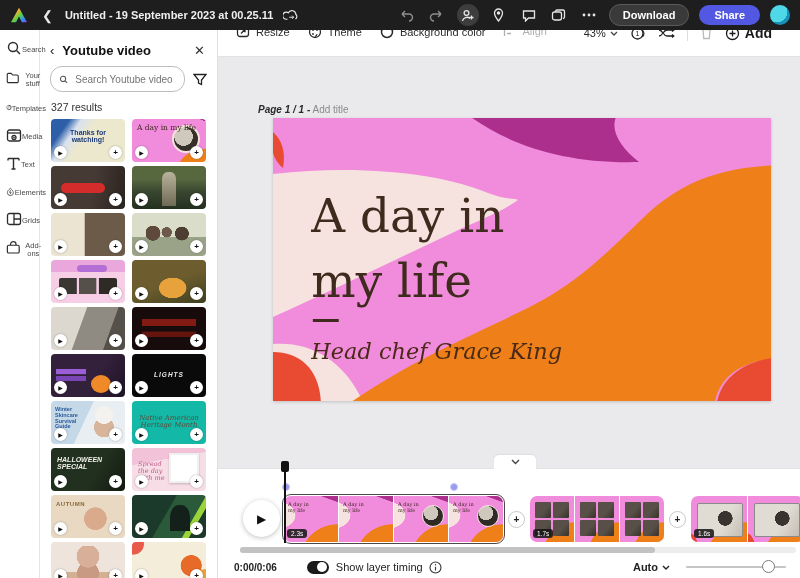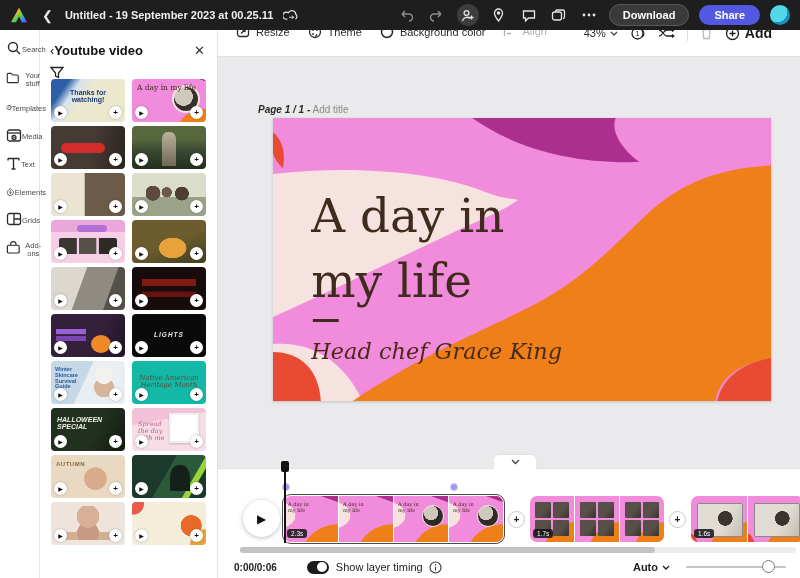--- a/index.html
+++ b/index.html
@@ -19,21 +19,21 @@
   .avatar{width:20px;height:20px;border-radius:50%;background:radial-gradient(circle at 35% 35%,#4fd8e8 0 55%,#1890b8 56% 100%);}
   
   .rail{position:absolute;left:0;top:30px;width:40px;height:548px;background:#fff;border-right:1px solid #e4e4e4;display:flex;flex-direction:column;align-items:center;padding-top:10px;box-sizing:border-box;z-index:30;}
   .rail-item{display:flex;align-items:center;margin-bottom:13px;color:#2c2c2c;width:40px;padding-left:13px;}
   .rail-item svg{display:block;}
   .rail-label{font-size:7.5px;color:#4a4a4a;margin-top:3px;text-align:center;line-height:1;}
   
   .panel{position:absolute;left:40px;top:30px;width:178px;height:548px;background:#fff;border-right:1px solid #e0e0e0;box-sizing:border-box;z-index:20;overflow:hidden;}
   .panel-head{display:flex;align-items:center;padding:13px 12px 8px 10px;}
   .panel-back{font-size:13px;color:#222;}
-  .panel-title{font-size:13px;font-weight:bold;color:#111;}
+  .panel-title{font-size:13px;font-weight:bold;color:#111;margin-left:8px;}
   .panel-close{margin-left:auto;font-size:13px;color:#333;}
   .search-row{display:flex;align-items:center;padding:0 10px;gap:8px;}
   .search-box{flex:1;display:flex;align-items:center;border:1px solid #bdbdbd;border-radius:12px;height:24px;padding:0 8px;gap:5px;}
   .search-box input{border:none;outline:none;font-size:10px;color:#444;width:100%;background:transparent;font-family:"Liberation Sans",sans-serif;}
   .results{font-size:10.5px;color:#333;padding:9px 11px 6px 11px;}
   .grid{display:grid;grid-template-columns:74px 74px;gap:4px 7px;padding:0 11px;}
   .thumb{position:relative;width:74px;height:43px;border-radius:4px;overflow:hidden;background:#ccc;}
   .tlabel{position:absolute;z-index:2;line-height:1.05;}
   .tplay{position:absolute;left:3px;bottom:3px;width:13px;height:13px;border-radius:50%;background:#fff;color:#111;font-size:6px;display:flex;align-items:center;justify-content:center;z-index:3;box-shadow:0 0 2px rgba(0,0,0,.35);}
   .tadd{position:absolute;right:3px;bottom:3px;width:13px;height:13px;border-radius:50%;background:#fff;color:#111;font-size:8px;font-weight:bold;display:flex;align-items:center;justify-content:center;z-index:3;box-shadow:0 0 2px rgba(0,0,0,.35);}
@@ -260,24 +260,32 @@
     </div>
   </div>
 
   <div class="panel">
     <div class="panel-head">
       <span class="panel-back">‹</span>
       <span class="panel-title">Youtube video</span>
       <span class="panel-close">✕</span>
     </div>
     <div class="search-row">
+      <div class="search-box">
+        <svg width="11" height="11" viewBox="0 0 16 16" fill="none" stroke="#555" stroke-width="1.8">
+            <circle cx="7" cy="7" r="4.5"></circle>
+            <path d="M10.5 10.5 L14 14"></path>
+          </svg>
+        <input type="text" placeholder="Search Youtube video" style="">
+      </div>
       <svg width="14" height="13" viewBox="0 0 14 13" fill="none" stroke="#222" stroke-width="1.3">
           <path d="M1 1.5 H13 L8.5 7 V11.5 L5.5 10 V7 Z"></path>
         </svg>
     </div>
+    <div class="results">327 results</div>
     <div class="grid">
         <div class="thumb t1">
           <span class="tlabel">Thanks for watching!</span>
           <span class="tplay">▶</span>
           <span class="tadd">+</span>
         </div>
         <div class="thumb t2">
           <span class="tlabel">A day in my life</span>
           <span class="tplay">▶</span>
           <span class="tadd">+</span>

